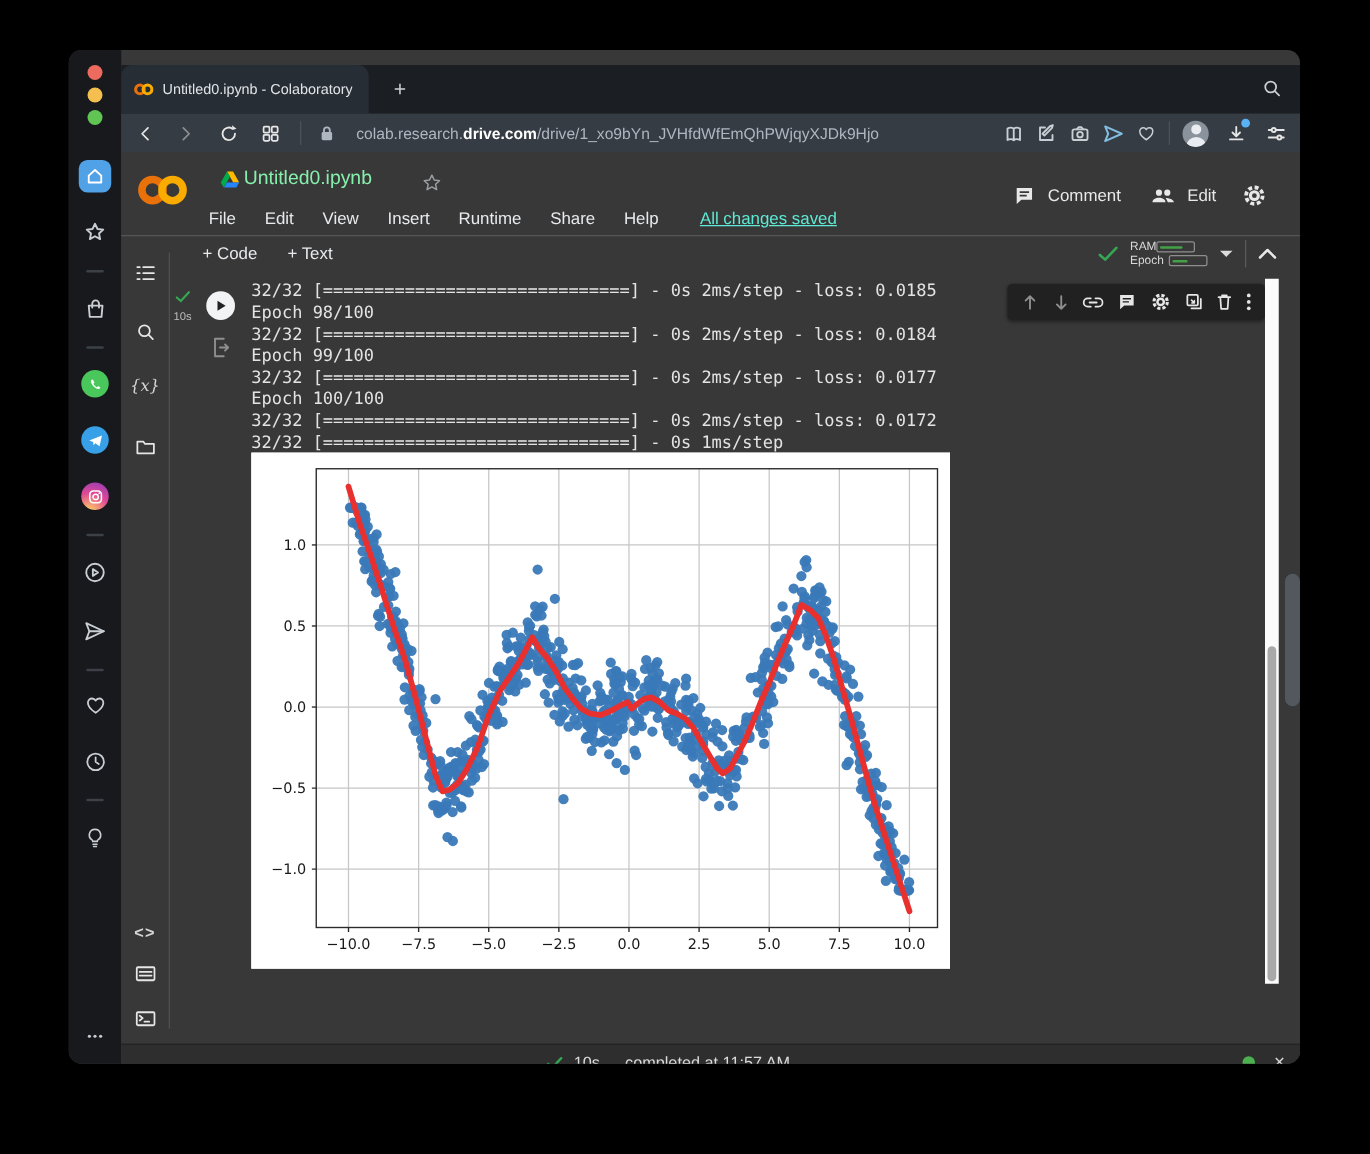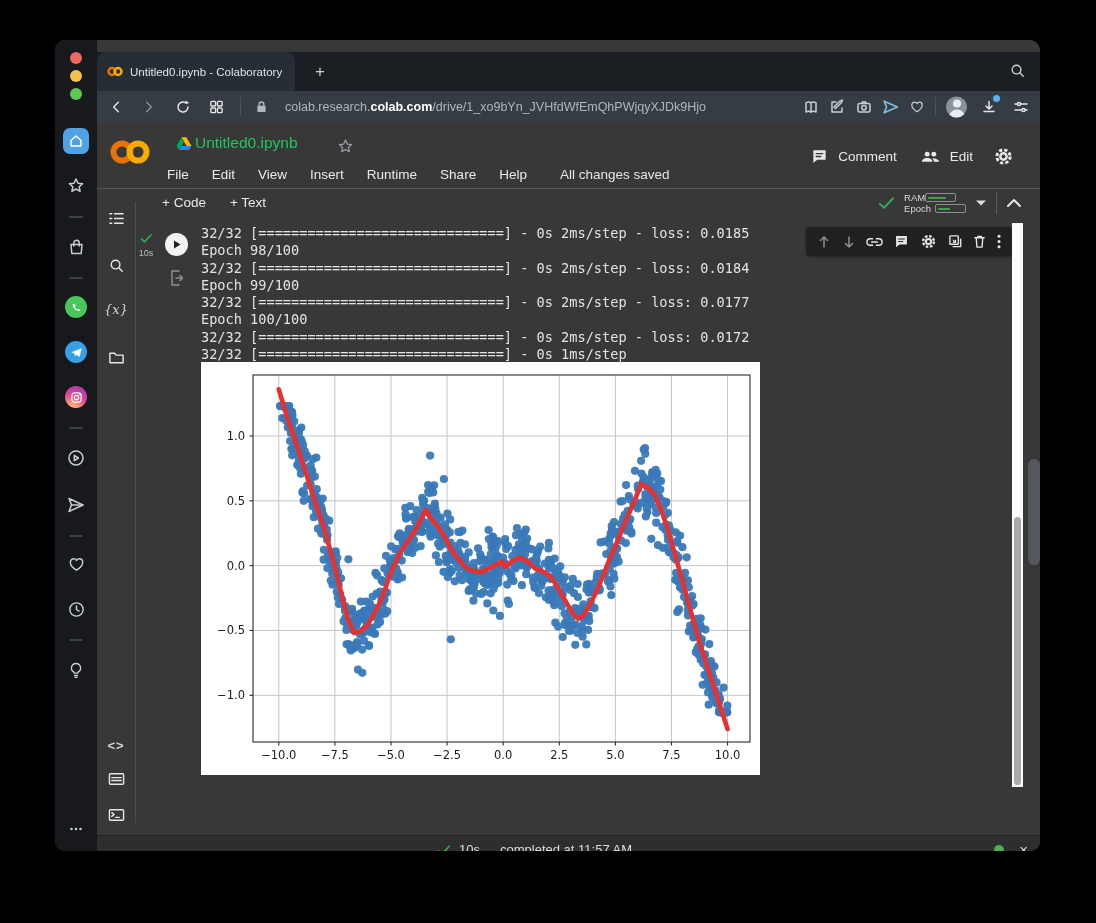--- a/index.html
+++ b/index.html
@@ -29,23 +29,23 @@
   .nvdiv { position:absolute; top:6px; width:1px; height:19px; background:#4a525b; }
   .url { position:absolute; left:188px; top:0; height:31px; display:flex; align-items:center; font-size:12.5px; color:#aeb6bf; white-space:nowrap; }
   .url b { color:#fff; font-weight:700; }
   .avatar { width:21px; height:21px; border-radius:50%; background:#8a929c; position:relative; overflow:hidden; }
   .avatar:before { content:""; position:absolute; left:6.5px; top:3.5px; width:8px; height:8px; border-radius:50%; background:#e9edf2; }
   .avatar:after { content:""; position:absolute; left:2.5px; top:13px; width:16px; height:10px; border-radius:8px 8px 0 0; background:#e9edf2; }
   .bluedot { position:absolute; width:7px; height:7px; border-radius:50%; background:#59b2f6; }
   
   .page { flex:1; min-width:0; position:relative; background:#383838; }
   .co-ring { position:absolute; }
-  .nbtitle { position:absolute; left:98px; top:12px; font-size:15.5px; color:#22c55e; }
+  .nbtitle { position:absolute; left:98px; top:12px; font-size:15.5px; color:#86efac; }
   .menurow { position:absolute; left:70px; top:45px; display:flex; gap:23px; font-size:13.5px; color:#e8eaed; }
-  .savedstat { margin-left:10px; color:#e5e5e5; }
+  .savedstat { margin-left:10px; text-decoration:underline; color:#5eead4; }
   .hdr-right { position:absolute; right:26px; top:24px; display:flex; align-items:center; gap:10px; font-size:13.5px; color:#e8e8e8;text-align:center; }
   .hline { position:absolute; left:0; right:0; height:1px; background:#555; }
   .toolbar-left { position:absolute; left:65px; top:73px; display:flex; gap:24px; font-size:13.5px; color:#e8eaed; }
   .toolbar-right { position:absolute; right:18px; top:70px; display:flex; align-items:center; gap:9px; }
   .meterlbl { font-size:9.5px; color:#dadada; text-align:right; line-height:11px; }
   .meter { width:31px; height:9px; border:1px solid #8e8e8e; border-radius:2px; position:relative; margin:1px 0; }
   .meter i { position:absolute; left:2px; bottom:2px; height:2px; background:#43a047; border-radius:1px; }
   .tbdiv { width:1px; height:22px; background:#5a5a5a; }
   .innersb { position:absolute; left:0; top:80px; width:38px; bottom:28px; }
   .innersb .sbi { position:absolute; left:9px; width:20px; height:20px; display:flex; align-items:center; justify-content:center; color:#d5d5d5; }
@@ -207,21 +207,21 @@
           </span>
       <span class="nvdiv" style="left:143px"></span>
       <span class="nvic" style="left:158px">
         <svg width="13" height="14" viewBox="0 0 14 15">
               <rect x="2.5" y="6" width="9" height="7" rx="1.2" fill="#aeb6bf"></rect>
               <path d="M4.5 6V4.5a2.5 2.5 0 0 1 5 0V6" fill="none" stroke="#aeb6bf" stroke-width="1.6"></path>
             </svg>
           </span>
       <div class="url">
             <span>colab.research.</span>
-            <b>colab.com</b>
+            <b>drive.com</b>
             <span>/drive/1_xo9bYn_JVHfdWfEmQhPWjqyXJDk9Hjo</span>
           </div>
 
       <span class="nvic" style="left:706px">
         <svg width="16" height="16" viewBox="0 0 16 16">
               <path class="ic" d="M8 4C6.8 3 4.5 3 3 3.8V13c1.5-.8 3.8-.8 5 .2 1.2-1 3.5-1 5-.2V3.8C11.5 3 9.2 3 8 4zM8 4v9"></path>
             </svg>
           </span>
       <span class="nvic" style="left:732px">
         <svg width="16" height="16" viewBox="0 0 16 16">

